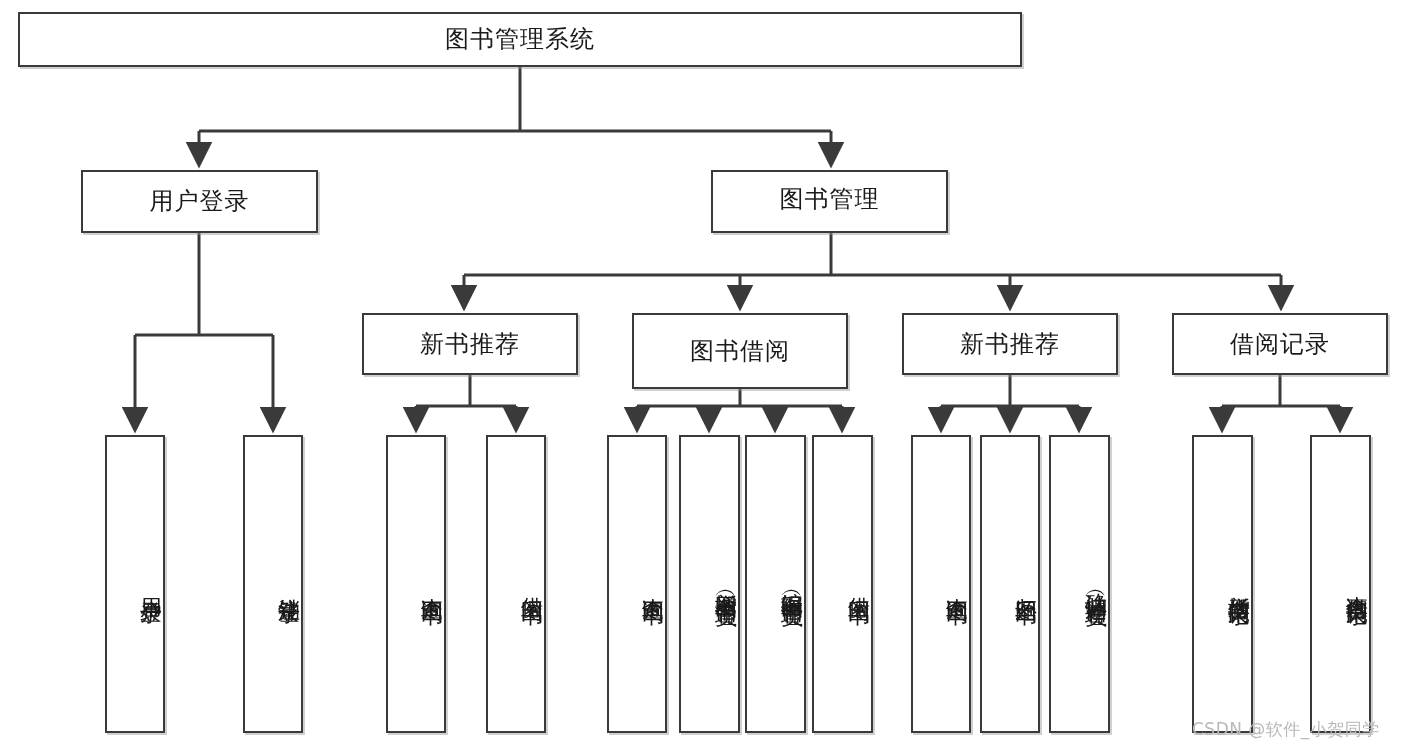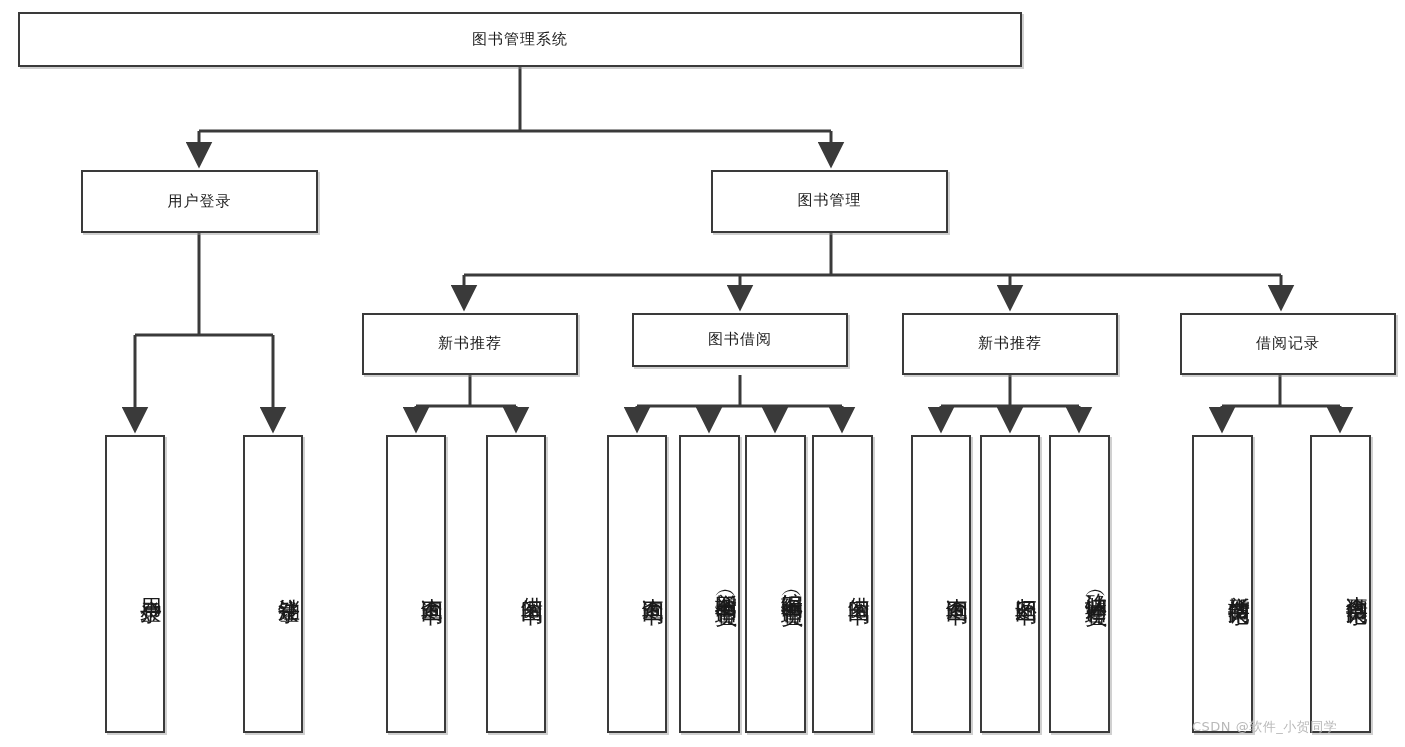--- a/index.html
+++ b/index.html
@@ -29,21 +29,21 @@
   .node {
     position: absolute;
     box-sizing: border-box;
     border: 2px solid #3a3a3a;
     background: #ffffff;
     display: flex;
     align-items: center;
     justify-content: center;
     text-align: center;
     color: #1a1a1a;
-    font-size: 15px;
+    font-size: 24px;
     line-height: 1.18;
     letter-spacing: 1px;
   }
   .node.shadowed {
     box-shadow: 2px 2px 0 0 rgba(150,150,150,0.45);
   }
   .node.vertical {
     writing-mode: vertical-rl;
     text-orientation: upright;
     font-size: 22px;
@@ -53,21 +53,21 @@
     align-items: flex-start;
     justify-content: center;
   }
   .node-label {
     display: block;
     white-space: pre-line;
   }
   .watermark {
     position: absolute;
     color: #b9b9b9;
-    font-size: 13px;
+    font-size: 17px;
     letter-spacing: 0.5px;
     white-space: nowrap;
     user-select: none;
   }
 </style>
 </head>
 <body>
 
 <div id="canvas">
 
@@ -132,27 +132,27 @@
   <div class="node shadowed" style="left:81px; top:170px; width:237px; height:63px;">
     <span class="node-label">用户登录</span>
   </div>
   <div class="node shadowed" style="left:711px; top:170px; width:237px; height:63px;font-family:Liberation Mono, monospace;">
     <span class="node-label">图书管理</span>
   </div>
 
   <div class="node shadowed" style="left:362px; top:313px; width:216px; height:62px;">
     <span class="node-label">新书推荐</span>
   </div>
-  <div class="node shadowed" style="left:632px; top:313px; width:216px; height:54px;">
+  <div class="node shadowed" style="left:632px; top:313px; width:216px; height:76px;">
     <span class="node-label">图书借阅</span>
   </div>
   <div class="node shadowed" style="left:902px; top:313px; width:216px; height:62px;">
     <span class="node-label">新书推荐</span>
   </div>
-  <div class="node shadowed" style="left:1172px; top:313px; width:216px; height:62px;margin-left:8px;">
+  <div class="node shadowed" style="left:1172px; top:313px; width:216px; height:62px;">
     <span class="node-label">借阅记录</span>
   </div>
 
   <div class="node vertical shadowed" style="left:105px; top:435px; width:60px; height:298px;">
     <span class="node-label">用户登录</span>
   </div>
   <div class="node vertical shadowed" style="left:243px; top:435px; width:60px; height:298px;">
     <span class="node-label">注销登录</span>
   </div>
 

